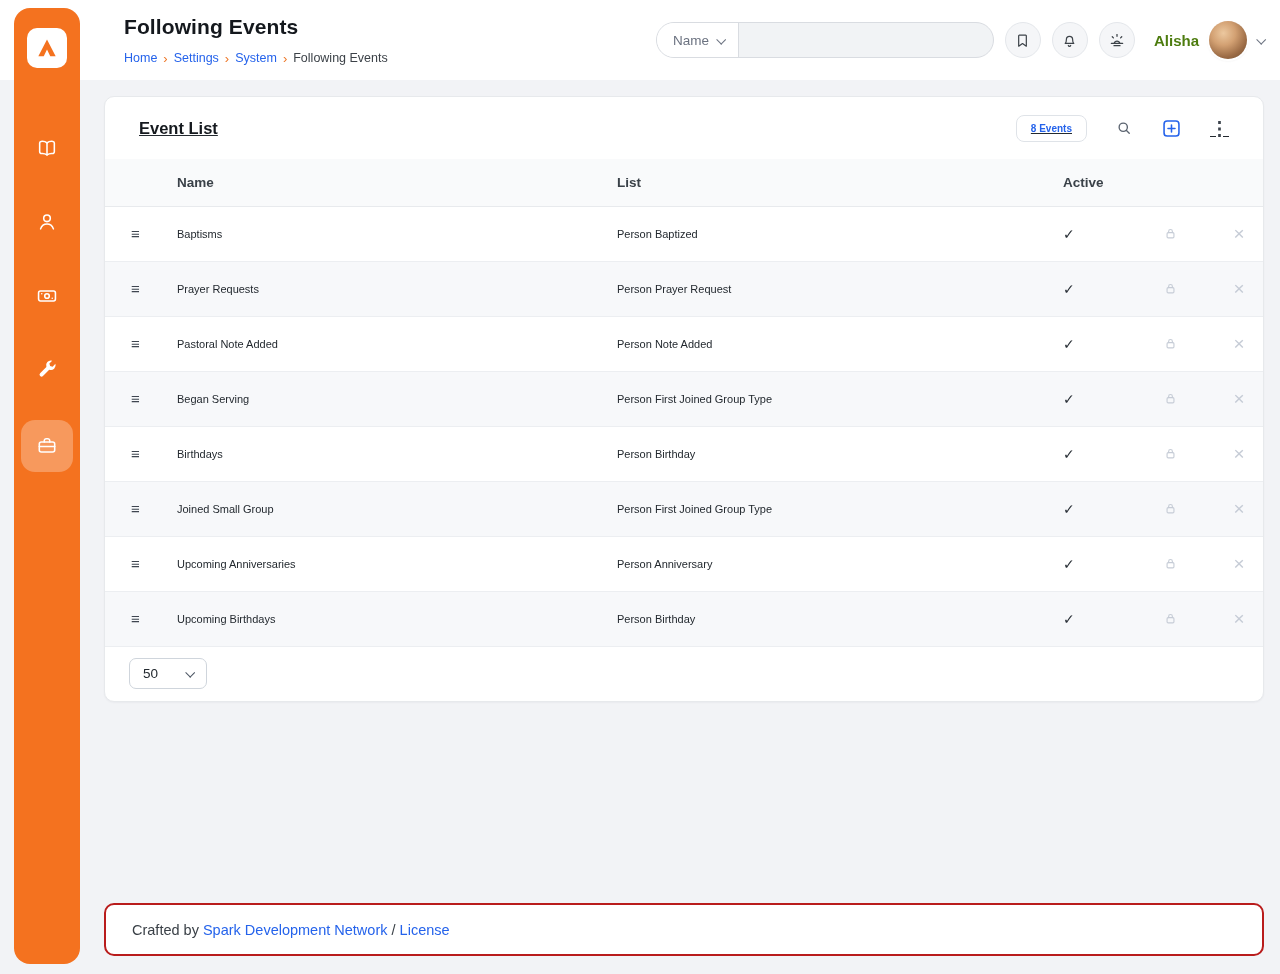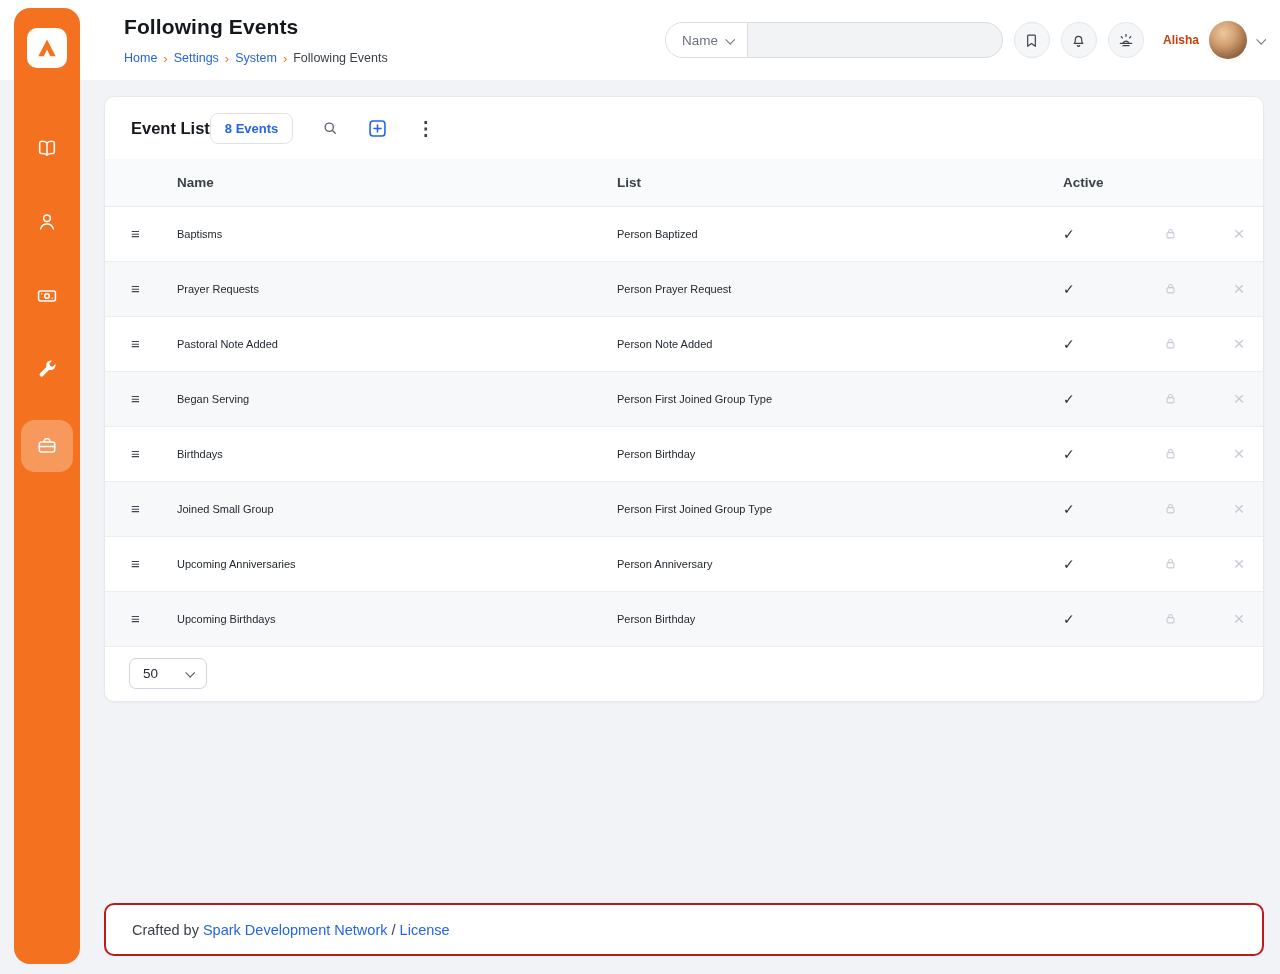--- a/index.html
+++ b/index.html
@@ -51,21 +51,21 @@
   }
 
   .icon-btn {
     width:36px; height:36px; border-radius:50%;
     background:#f5f6f8; border:1px solid #e4e7eb;
     display:flex; align-items:center; justify-content:center;
     cursor:pointer; color:#3d4349;
   }
 
   .user-chip { display:flex; align-items:center; gap:10px; margin-left:8px; cursor:pointer; }
-  .user-name { font-size:12px; font-weight:700; color:#c2410c; }
+  .user-name { font-size:15px; font-weight:700; color:#4d7c0f; }
   .avatar {
     width:38px; height:38px; border-radius:50%;
     background:radial-gradient(circle at 38% 32%, #ecc89f 0%, #d3a173 34%, #9b6b45 68%, #6c4a2f 100%);
     box-shadow:0 0 0 2px #fff, 0 1px 3px rgba(0,0,0,.18);
   }
   .user-caret { color:#6b7280; }
 
   
   .sidebar {
     position:absolute; left:14px; top:8px; width:66px; height:956px;
@@ -84,28 +84,28 @@
   }
   .nav-item.active { background:rgba(255,255,255,0.28); width:52px; height:52px; margin-bottom:22px; }
 
   
   .content { position:absolute; left:104px; right:16px; top:96px; }
   .panel {
     background:#ffffff; border:1px solid #e7e9ec; border-radius:10px;
     overflow:hidden; box-shadow:0 1px 2px rgba(16,24,40,.04);
   }
   .panel-header {
-    height:62px; padding:0 26px;
-    display:flex; align-items:center; justify-content:flex-start;
+    height:62px; padding:0 34px;
+    display:flex; align-items:center; justify-content:space-between;text-decoration:underline;
   }
   .panel-title { font-size:16.5px; font-weight:700; color:#15191e; }
   .panel-actions { display:flex; align-items:center; gap:28px; }
   .count-badge {
     padding:7px 14px; border:1px solid #dfe3e8; border-radius:8px;
-    font-size:13px; font-weight:600; color:#2563eb; background:#fff;
+    font-size:10px; font-weight:600; color:#2563eb; background:#fff;
   }
   .ghost-btn { border:none; background:none; cursor:pointer; display:flex; align-items:center; color:#5b6470; }
   .kebab { font-size:19px; font-weight:700; color:#3c434c; line-height:1; }
 
   table { width:100%; border-collapse:collapse; table-layout:fixed; }
   thead th {
     background:#f9fafb; height:47px; font-size:13.5px; font-weight:700;
     color:#3a4148; text-align:left; border-bottom:1px solid #e8eaed; cursor:pointer;
   }
   tbody tr { height:55px; border-top:1px solid #eceef1; cursor:pointer; }

